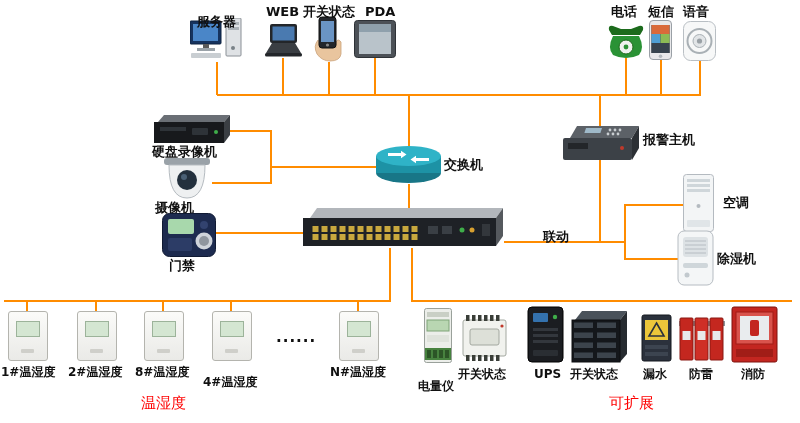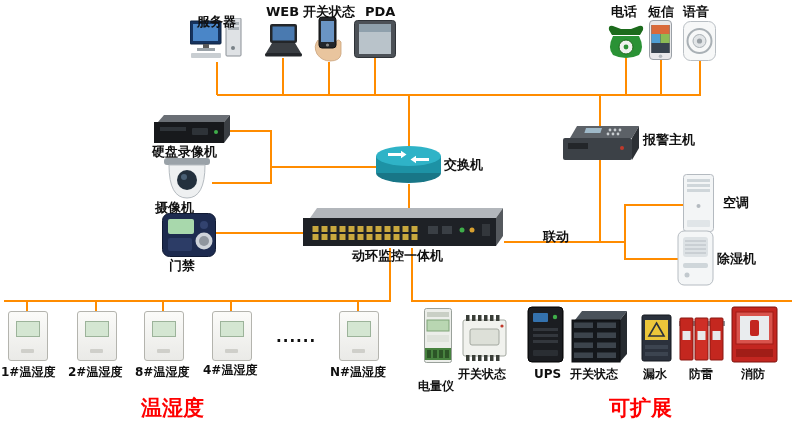--- a/index.html
+++ b/index.html
@@ -4,21 +4,21 @@
 <style>
   :root { --line-color:#ff8c00; --section-color:#fe0000; }
   html,body { margin:0; padding:0; background:#fff; }
   .stage { position:relative; width:800px; height:423px; background:#fff; overflow:hidden;
            font-family:"DejaVu Sans","Liberation Sans",sans-serif; }
   .hline,.vline { position:absolute; background:var(--line-color,#ff8c00); }
   .hline { height:2px; }
   .vline { width:2px; }
   .lbl { position:absolute; font-weight:bold; font-size:13px; color:#101010; white-space:nowrap; line-height:1.15; }
   .lbl-sm { font-size:12px; }
-  .section-lbl { position:absolute; font-weight:bold; font-size:21px; white-space:nowrap;
+  .section-lbl { position:absolute; font-weight:normal; font-size:15px; white-space:nowrap;
                  color:var(--section-color,#fe0000); }
   .dots { position:absolute; font-weight:bold; font-size:15px; letter-spacing:1px; color:#101010; }
   .icon { position:absolute; line-height:0; }
   .sensor { position:absolute; width:38px; height:48px;
             background:linear-gradient(180deg,#fbfbf9,#eaeae7);
             border:1px solid #b4b4ae; border-radius:3px; }
   .sensor::before { content:""; position:absolute; left:7px; top:9px; width:22px; height:14px;
                     background:#d4e6d2; border:1px solid #9cb39a; }
   .sensor::after { content:""; position:absolute; left:12px; bottom:7px; width:13px; height:4px;
                    background:#cfcfca; border-radius:1px; }
@@ -195,21 +195,20 @@
       <polygon points="194,12 201,2 201,30 194,40" fill="#55595e"></polygon>
       <rect x="1" y="12" width="193" height="28" fill="#1e2126"></rect>
       <rect x="8" y="17" width="108" height="18" fill="url(#pports)"></rect>
       <rect x="126" y="20" width="10" height="8" fill="#3a3f45"></rect>
       <rect x="140" y="20" width="10" height="8" fill="#3a3f45"></rect>
       <circle cx="160" cy="24" r="2.5" fill="#3fae4a"></circle>
       <circle cx="170" cy="24" r="2.5" fill="#d8a030"></circle>
       <rect x="180" y="18" width="8" height="12" fill="#33373c"></rect>
     </svg>
   </div>
-  <div class="lbl" style="left:352px;top:249px">动环监控一体机</div>
 
   <div class="icon" style="left:562px;top:124px">
     <svg width="78" height="38" viewBox="0 0 78 38">
       <polygon points="8,14 70,14 77,2 15,2" fill="#5c6167"></polygon>
       <rect x="24" y="4" width="16" height="5" fill="#9fb9c9" transform="skewX(-18)" transform-origin="24 4"></rect>
       <g fill="#c9ced2">
         <circle cx="48" cy="6" r="1.4"></circle>
           <circle cx="53" cy="6" r="1.4"></circle>
           <circle cx="58" cy="6" r="1.4"></circle>
         <circle cx="46" cy="10" r="1.4"></circle>
@@ -257,21 +256,21 @@
   <div class="sensor" style="left:8px;top:311px"></div>
   <div class="sensor" style="left:77px;top:311px"></div>
   <div class="sensor" style="left:144px;top:311px"></div>
   <div class="sensor" style="left:212px;top:311px"></div>
   <div class="dots" style="left:276px;top:328px">......</div>
   <div class="sensor" style="left:339px;top:311px"></div>
 
   <div class="lbl lbl-sm" style="left:1px;top:366px">1#温湿度</div>
   <div class="lbl lbl-sm" style="left:68px;top:366px">2#温湿度</div>
   <div class="lbl lbl-sm" style="left:135px;top:366px">8#温湿度</div>
-  <div class="lbl lbl-sm" style="left:203px;top:364px">4#温湿度</div>
+  <div class="lbl lbl-sm" style="left:203px;top:376px">4#温湿度</div>
   <div class="lbl lbl-sm" style="left:330px;top:366px">N#温湿度</div>
   <div class="section-lbl" style="left:141px;top:394px">温湿度</div>
 
   <div class="icon" style="left:424px;top:308px">
     <svg width="28" height="55" viewBox="0 0 28 55">
       <rect x="0.5" y="0.5" width="27" height="54" rx="2" fill="#eceeea" stroke="#9aa19b"></rect>
       <rect x="3" y="4" width="22" height="5" fill="#c9cfc5"></rect>
       <rect x="3" y="12" width="22" height="11" fill="#b9d6b2" stroke="#7fa478"></rect>
       <rect x="3" y="27" width="22" height="7" fill="#dfe3dc"></rect>
       <rect x="1" y="40" width="26" height="12" fill="#47823f"></rect>

